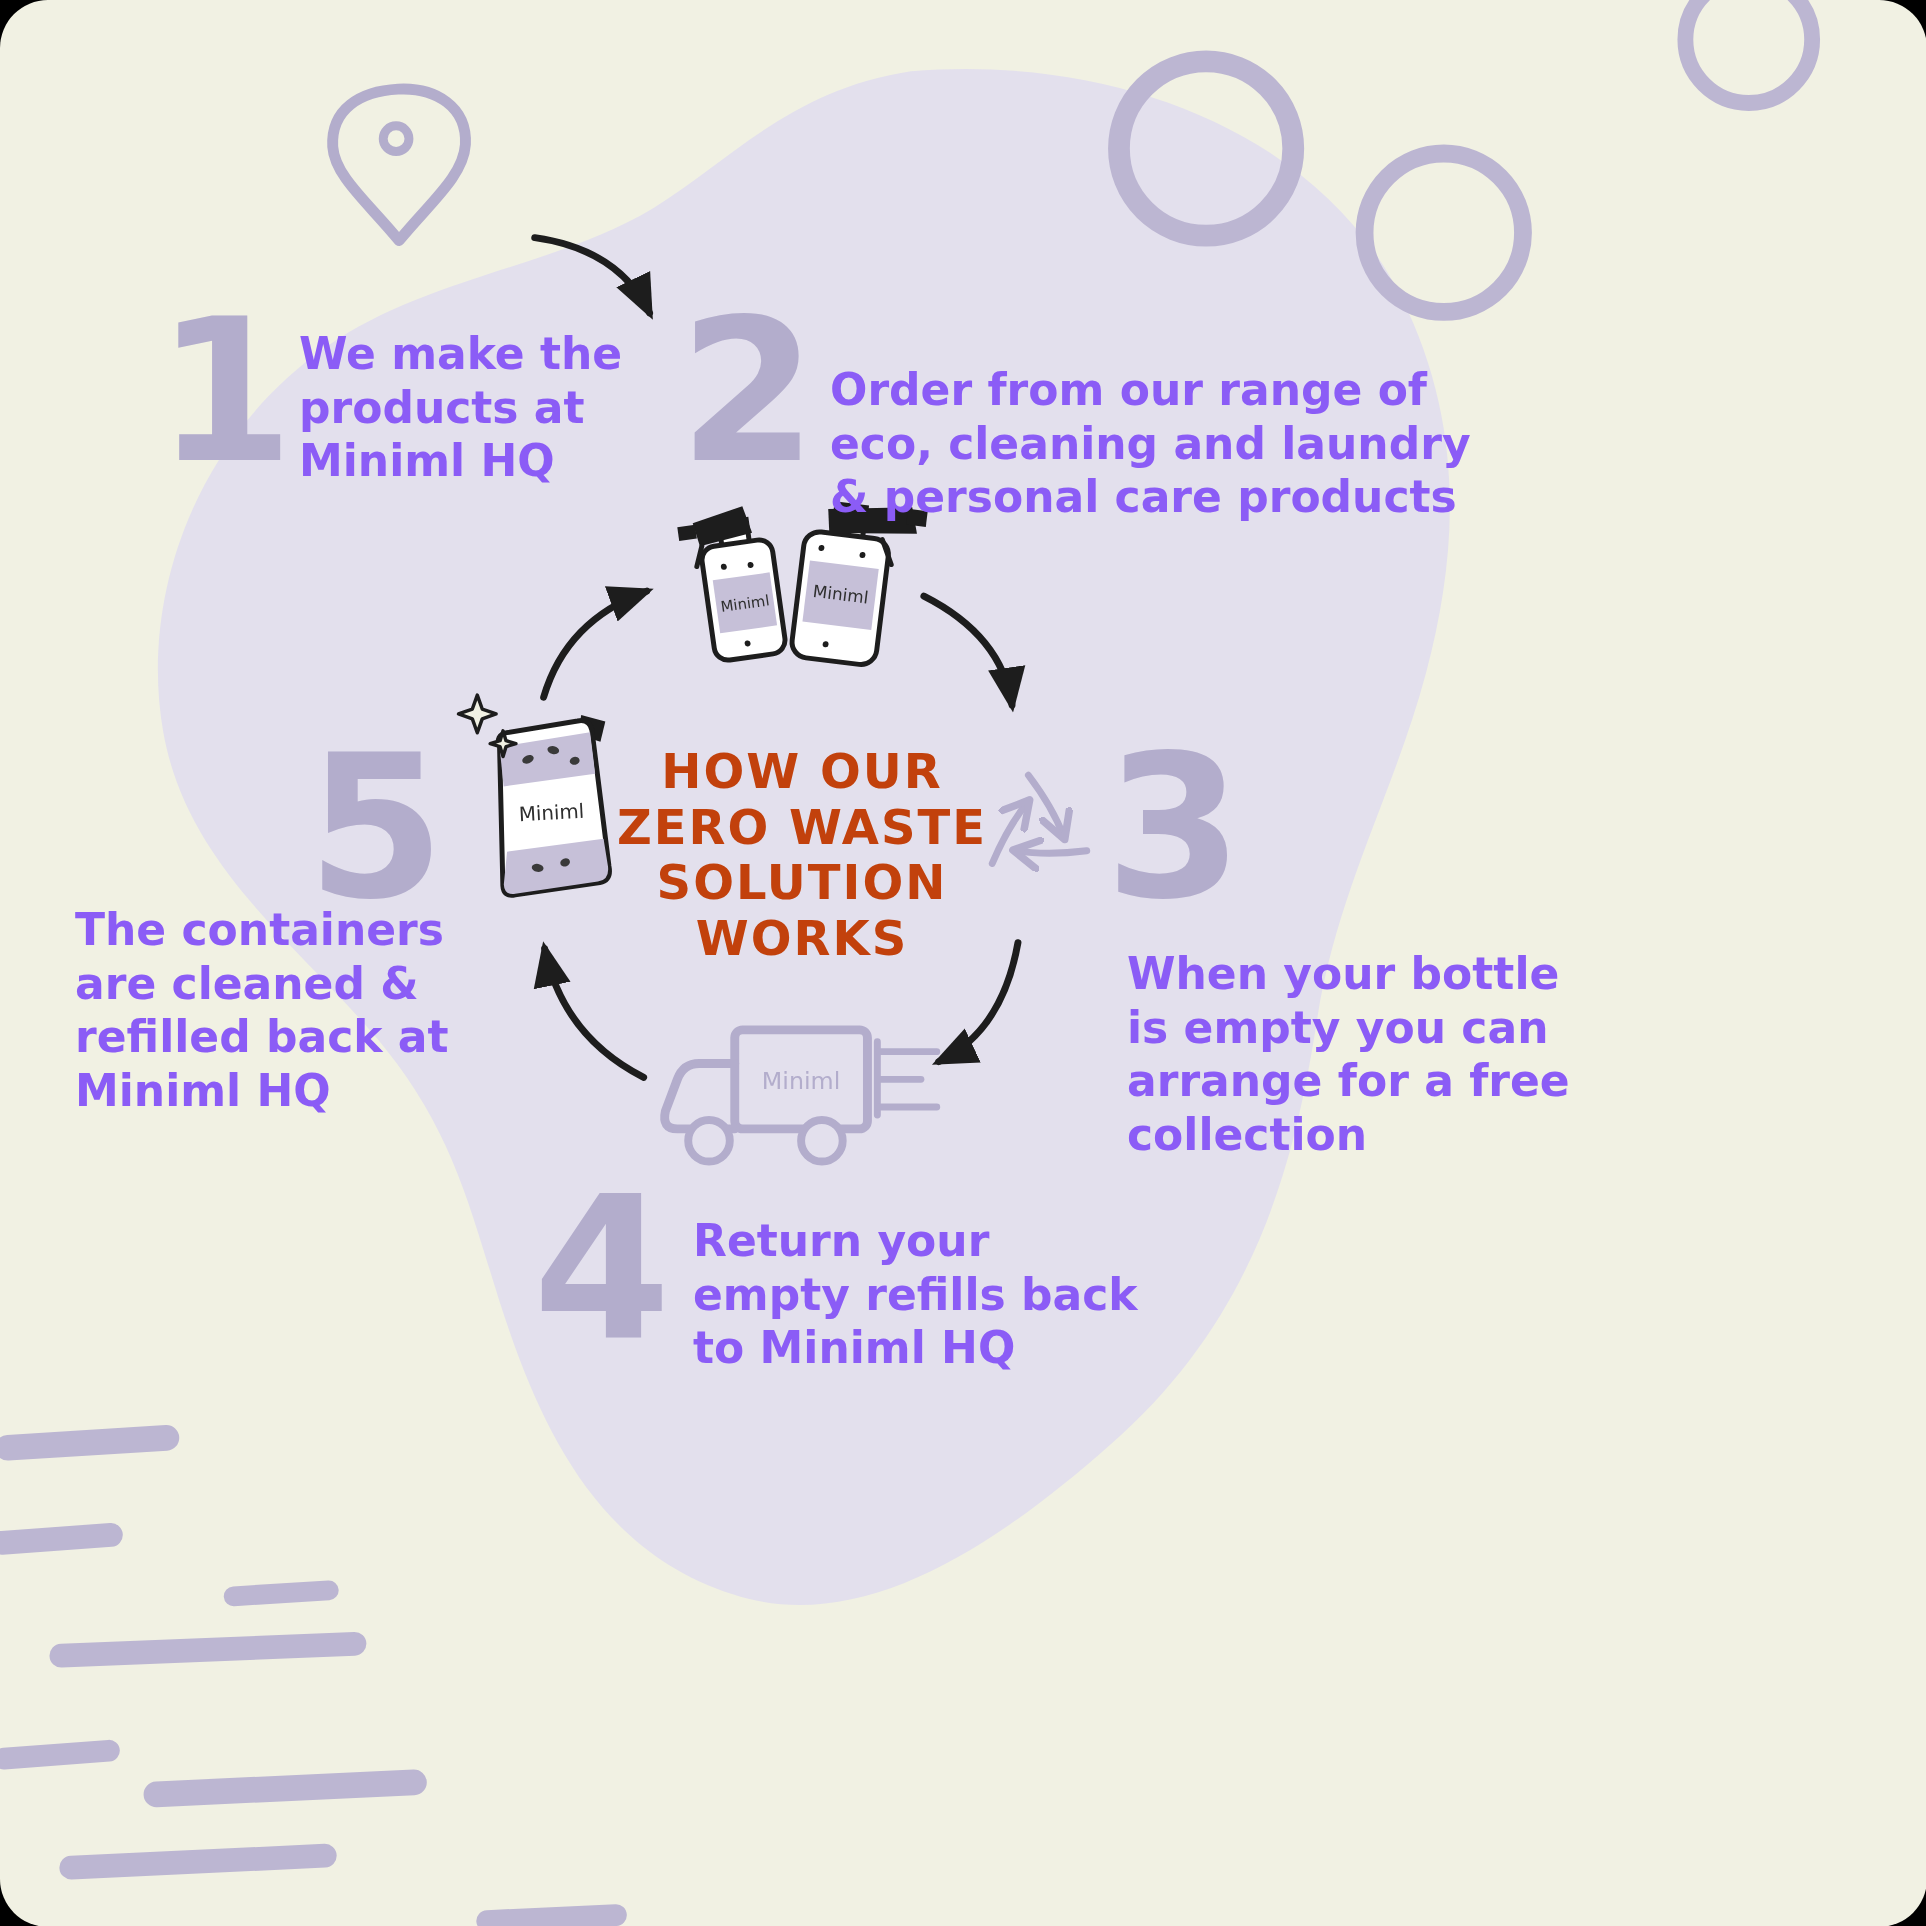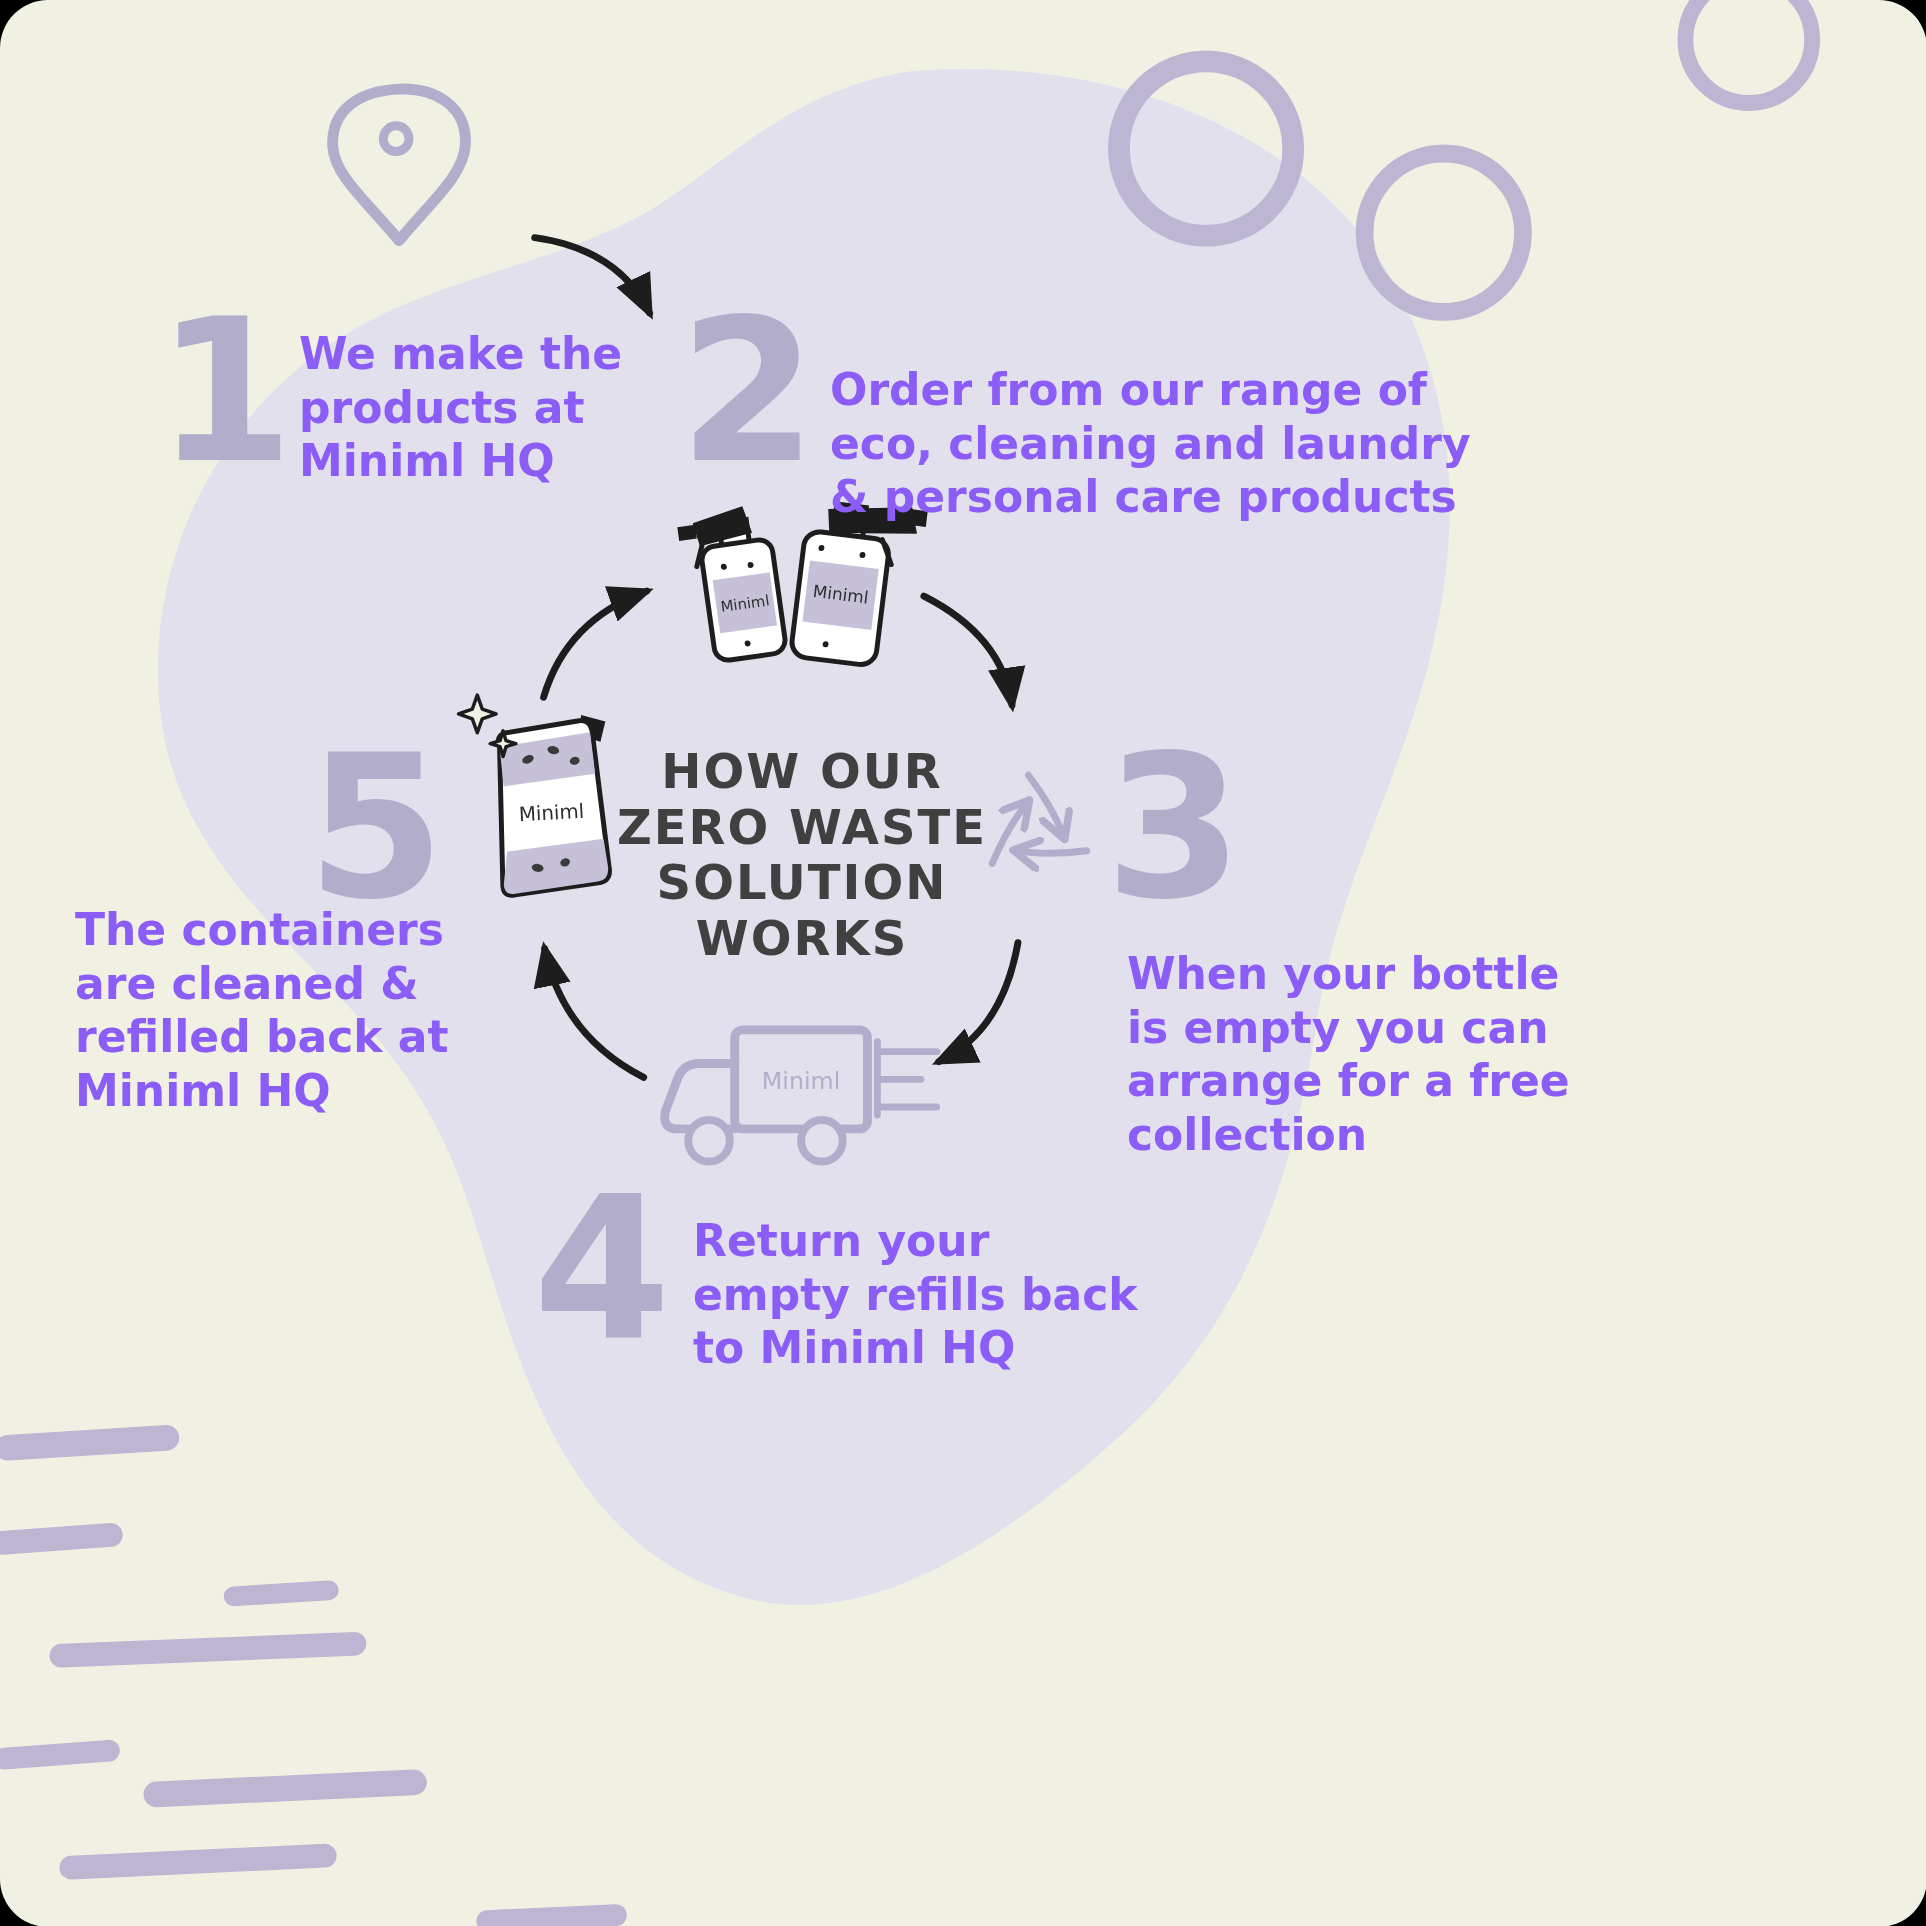--- a/index.html
+++ b/index.html
@@ -40,21 +40,21 @@
   .title {
     position: absolute;
     left: 602px;
     top: 744px;
     width: 400px;
     text-align: center;
     font-size: 48px;
     font-weight: bold;
     letter-spacing: 2px;
     line-height: 1.16;
-    color: #404040;
+    color: #c2410c;
     white-space: pre-line;
   }
   .num1 { left: 156px; top: 293px; }
   .txt1 { left: 299px; top: 327px; }
   .num2 { left: 679px; top: 293px; }
   .txt2 { left: 830px; top: 327px; margin-top: 36px; }
   .num3 { left: 1105px; top: 729px; }
   .txt3 { left: 1127px; top: 903px; margin-top: 44px; }
   .num4 { left: 533px; top: 1170px; }
   .txt4 { left: 693px; top: 1214px; }

